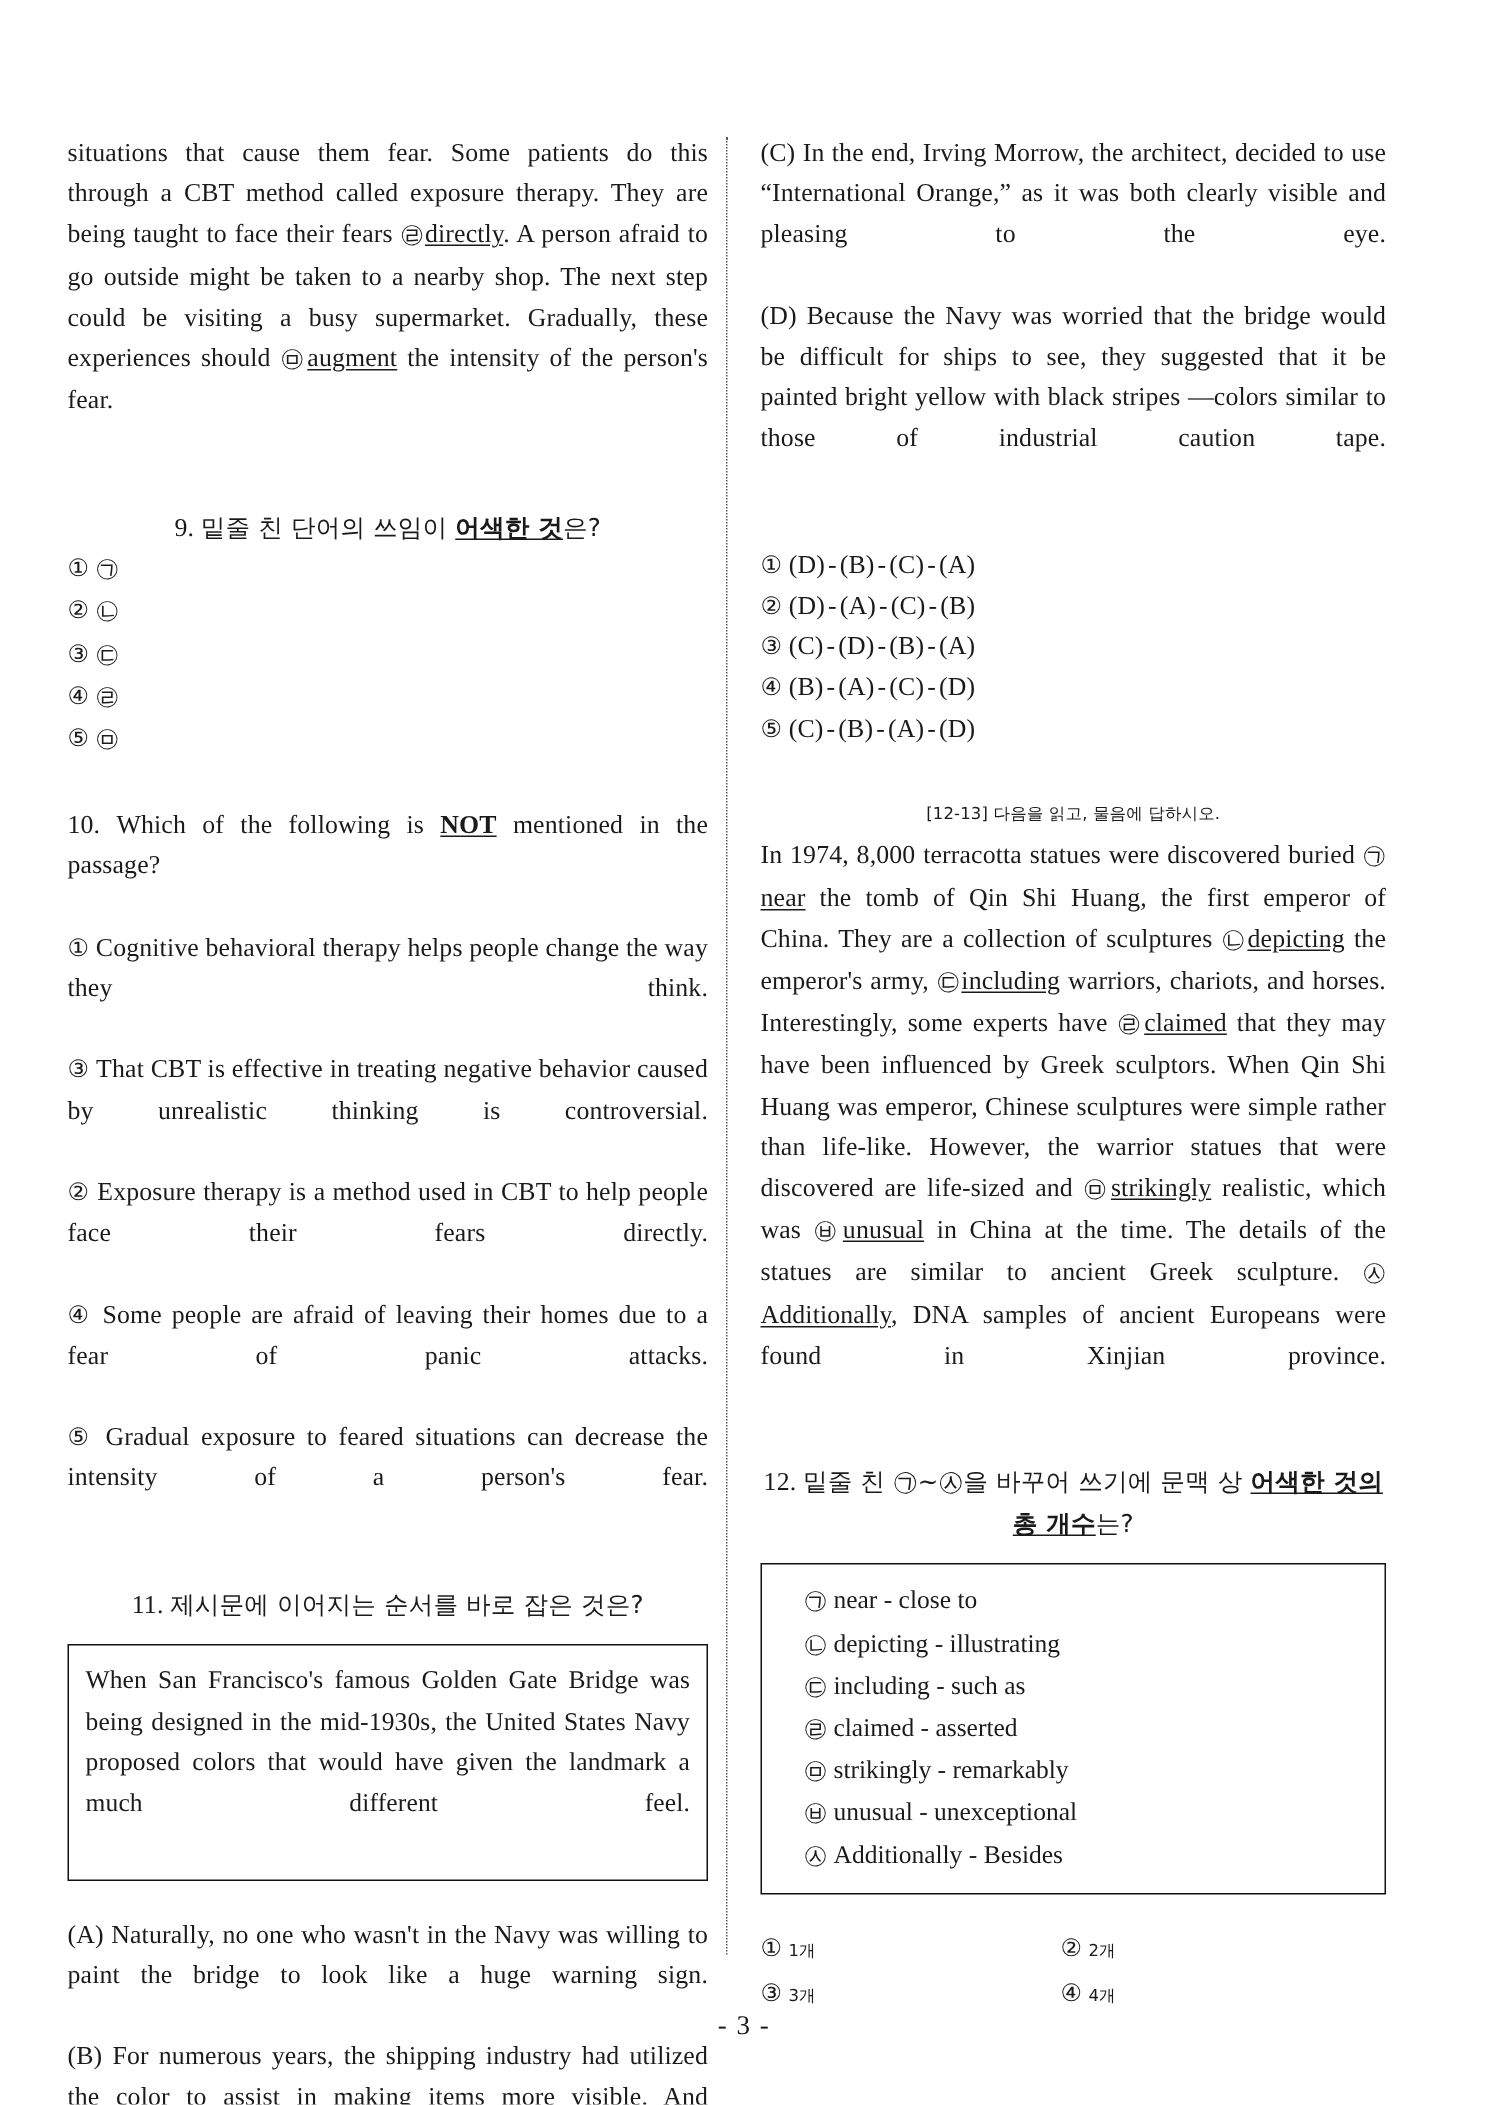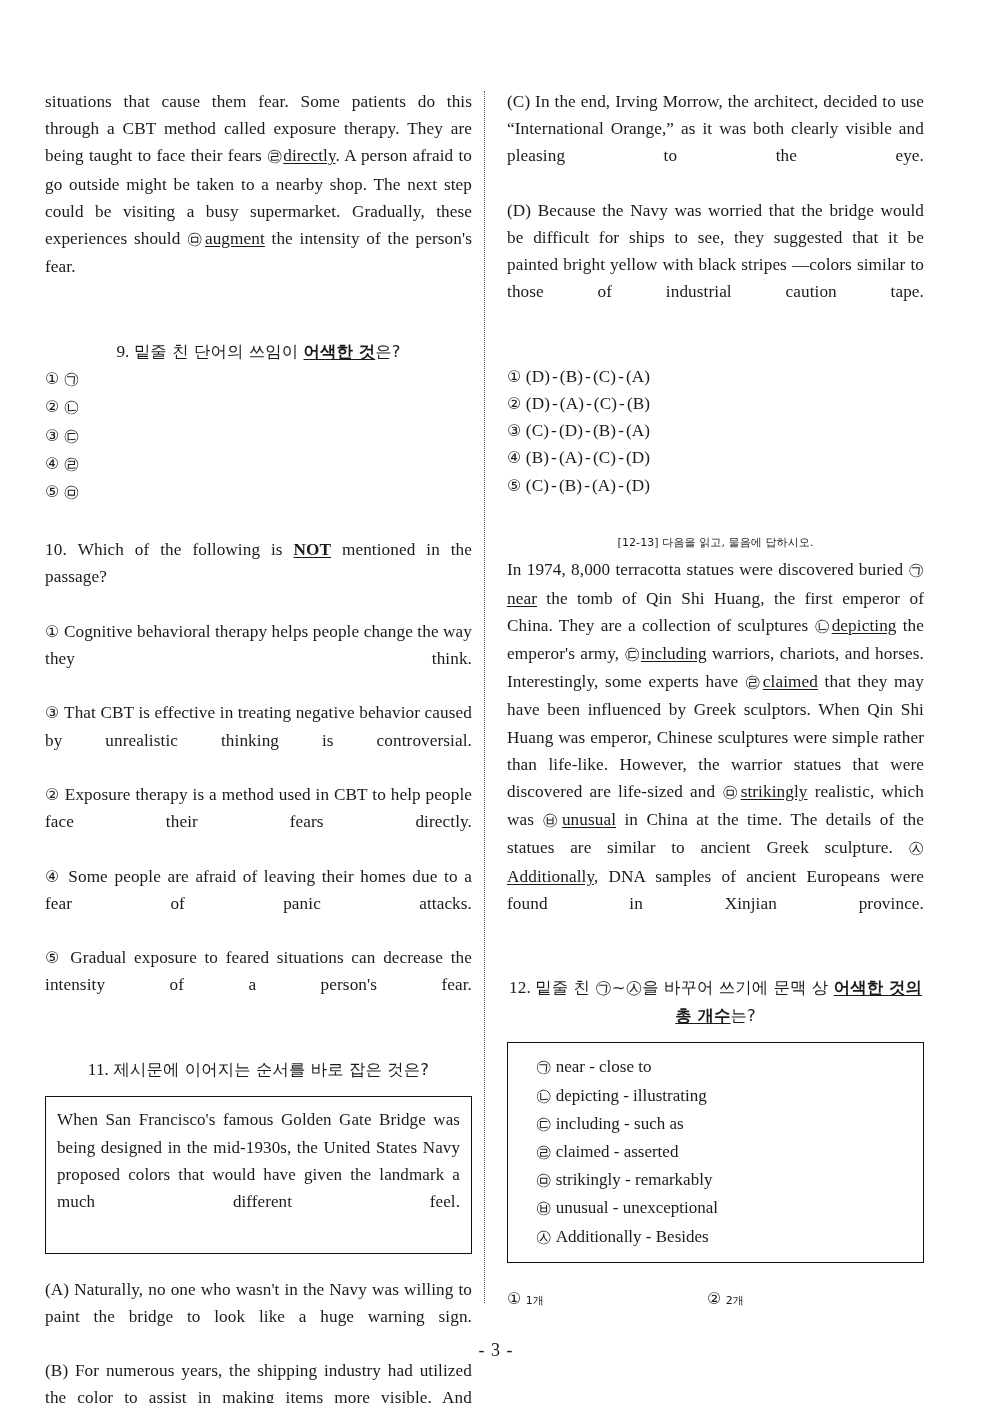--- a/index.html
+++ b/index.html
@@ -230,20 +230,24 @@
       </div>
 
       <div class="gap-md"></div>
 
       <div class="two-col-opts">
         <div class="opt-row">
           <div class="opt-cell"><span class="opt-marker">①</span>&nbsp;<span class="kr">1개</span></div>
           <div class="opt-cell"><span class="opt-marker">②</span>&nbsp;<span class="kr">2개</span></div>
         </div>
         <div class="opt-row">
+          <div class="opt-cell"><span class="opt-marker">③</span>&nbsp;<span class="kr">3개</span></div>
+          <div class="opt-cell"><span class="opt-marker">④</span>&nbsp;<span class="kr">4개</span></div>
+        </div>
+        <div class="opt-row">
           <div class="opt-cell"></div>
         </div>
       </div>
 
     </div>
   </div>
 
   <div class="footer">- 3 -</div>
 
 </div>

